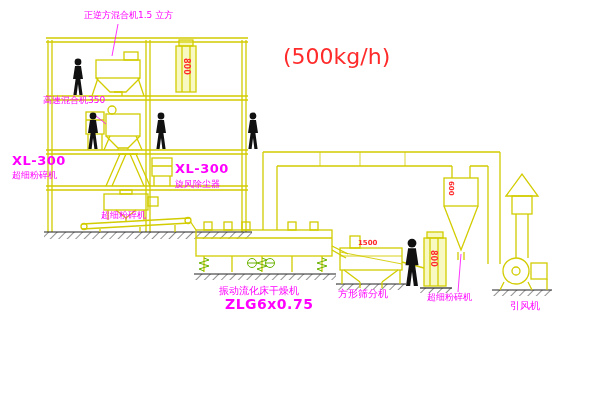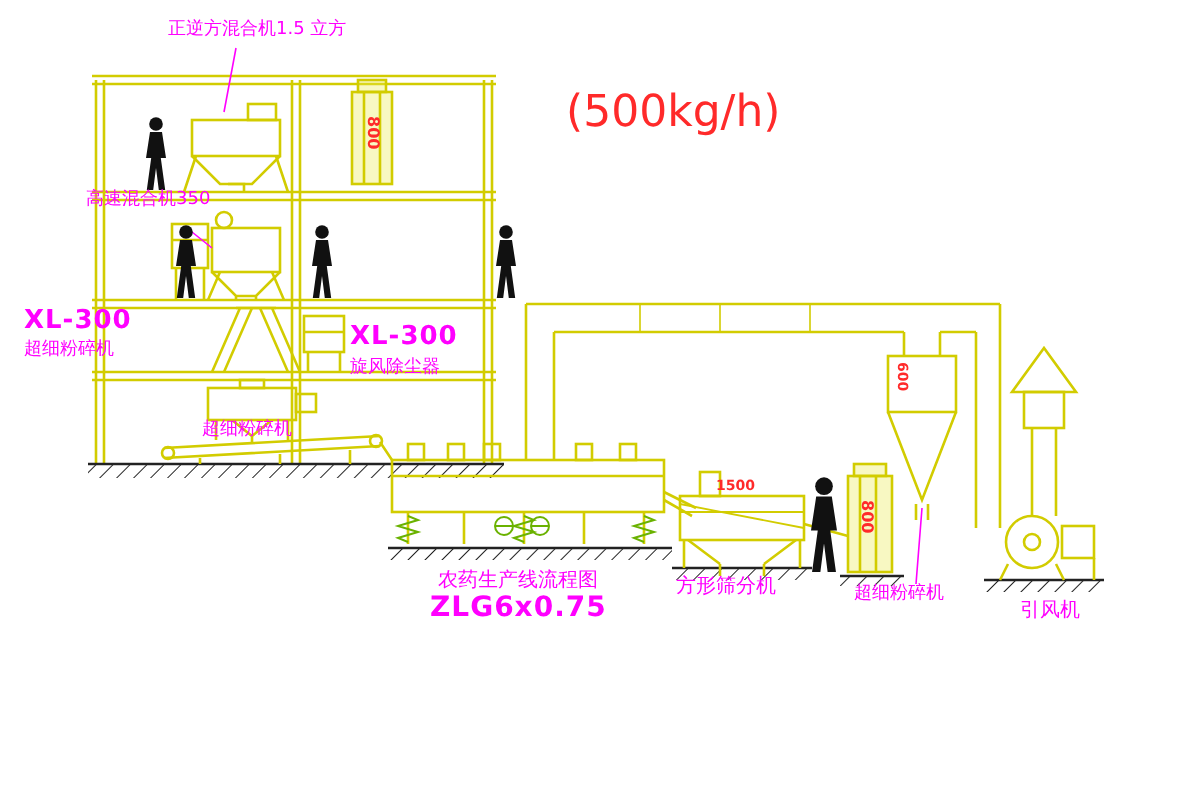--- a/index.html
+++ b/index.html
@@ -169,22 +169,22 @@
   <div class="lbl s9" style="left:43px;top:96px;">高速混合机350</div>
 
   <div class="lbl s13" style="left:12px;top:154px;">XL-300</div>
   <div class="lbl s9" style="left:12px;top:171px;">超细粉碎机</div>
 
   <div class="lbl s13" style="left:175px;top:162px;">XL-300</div>
   <div class="lbl s9" style="left:175px;top:180px;">旋风除尘器</div>
 
   <div class="lbl s9" style="left:101px;top:211px;">超细粉碎机</div>
 
-  <div class="lbl s10" style="left:219px;top:286px;">农药生产线流程图</div>
-  <div class="lbl s14" style="left:215px;top:297px;text-align:center;">ZLG6x0.75</div>
+  <div class="lbl s10" style="left:219px;top:286px;">振动流化床干燥机</div>
+  <div class="lbl s14" style="left:225px;top:297px;text-align:center;">ZLG6x0.75</div>
 
   <div class="lbl s10" style="left:338px;top:289px;">方形筛分机</div>
 
   <div class="lbl s9" style="left:427px;top:293px;">超细粉碎机</div>
   <div class="lbl s10" style="left:510px;top:301px;">引风机</div>
 
   <div class="lbl dim vtext" style="left:182px;top:58px;">800</div>
   <div class="lbl dim vtext" style="left:429px;top:250px;">800</div>
   <div class="lbl dim" style="left:358px;top:240px;font-size:7px;">1500</div>
   <div class="lbl dim vtext" style="left:447px;top:181px;font-size:7px;">600</div>

